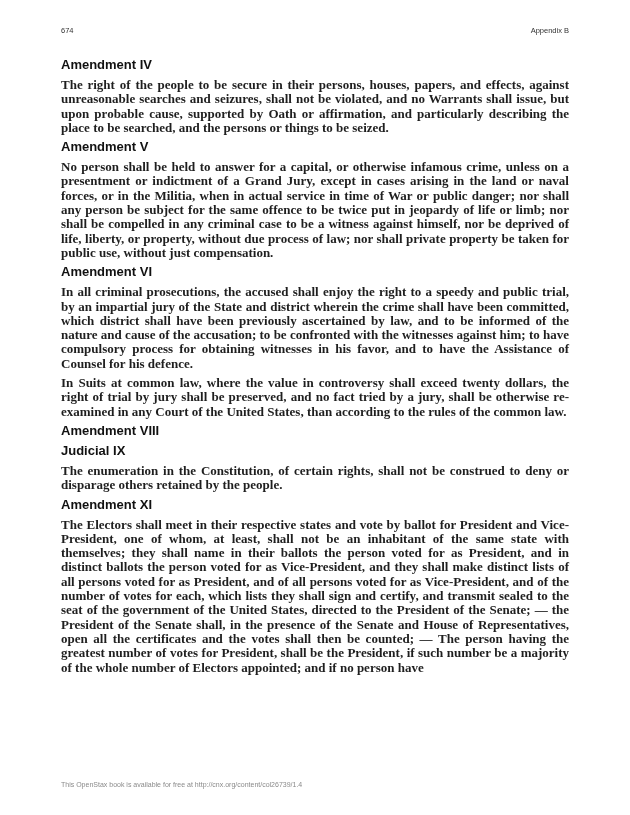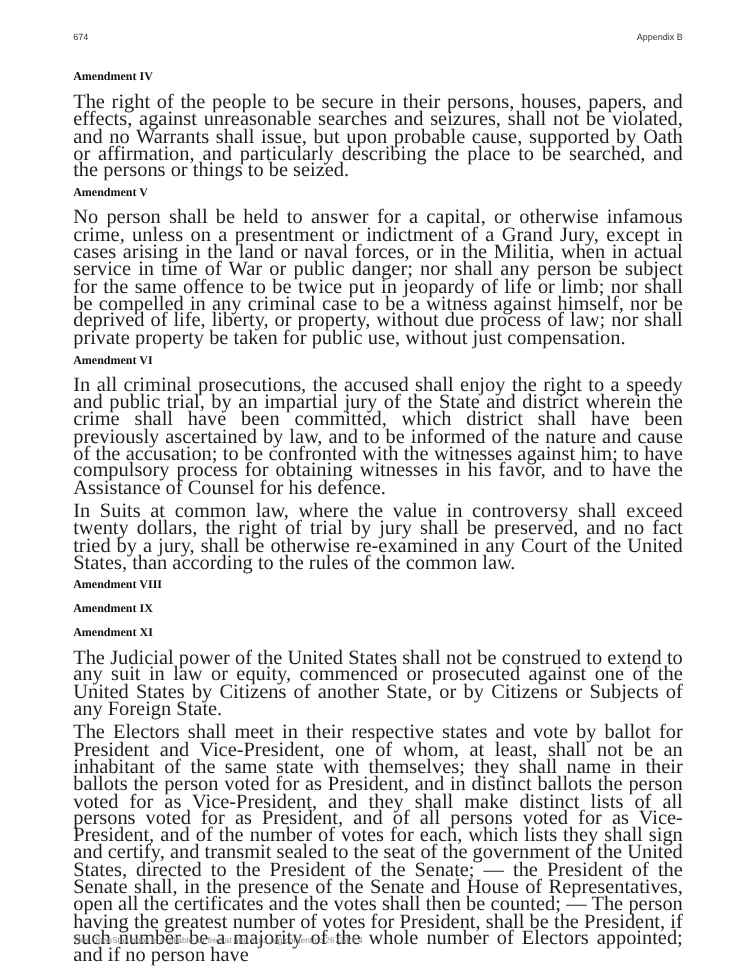--- a/index.html
+++ b/index.html
@@ -11,27 +11,27 @@
     font-family: "Liberation Sans", sans-serif; font-size: 7.5px; color: #333;
     display: flex; justify-content: space-between; align-items: center;
   }
   .content {
     position: absolute; left: 61px; top: 58px; width: 508px;
     font-family: "DejaVu Serif", "Liberation Serif", serif;
     color: #1a1a1a;
   }
   .section { margin: 0; }
   .heading {
-    font-family: Liberation Serif, serif; font-weight: bold;
-    font-size: 10px; line-height: 14px; margin: 0 0 6px 0; color: #111;
+    font-family: Liberation Sans, sans-serif; font-weight: bold;
+    font-size: 13px; line-height: 14px; margin: 0 0 6px 0; color: #111;
   }
   .body-text {
     font-family: "Liberation Serif", serif;
-    font-size: 17px; line-height: 14.3px; margin: 0 0 5px 0;
-    text-align: justify; color: #1f1f1f;
+    font-size: 13px; line-height: 14.3px; margin: 0 0 5px 0;
+    text-align: justify; color: #1f1f1f; font-weight: bold;
   }
   .footer {
     position: absolute; left: 61px; top: 781px;
     font-family: "Liberation Sans", sans-serif; font-size: 7px; color: #8a8a8a;
   }
 </style>
 </head>
 <body>
 
 <div class="page">
@@ -53,27 +53,27 @@
       <p class="heading">Amendment VI</p>
       <p class="body-text">In all criminal prosecutions, the accused shall enjoy the right to a speedy and public trial, by an impartial jury of the State and district wherein the crime shall have been committed, which district shall have been previously ascertained by law, and to be informed of the nature and cause of the accusation; to be confronted with the witnesses against him; to have compulsory process for obtaining witnesses in his favor, and to have the Assistance of Counsel for his defence.</p>
     </div>
     <div class="section">
       <p class="body-text">In Suits at common law, where the value in controversy shall exceed twenty dollars, the right of trial by jury shall be preserved, and no fact tried by a jury, shall be otherwise re-examined in any Court of the United States, than according to the rules of the common law.</p>
     </div>
     <div class="section">
       <p class="heading">Amendment VIII</p>
     </div>
     <div class="section">
-      <p class="heading">Amendment IX</p>
+      <p class="heading">Judicial IX</p>
+      <p class="body-text">The enumeration in the Constitution, of certain rights, shall not be construed to deny or disparage others retained by the people.</p>
     </div>
     <div class="section">
     </div>
     <div class="section">
       <p class="heading">Amendment XI</p>
-      <p class="body-text">The Judicial power of the United States shall not be construed to extend to any suit in law or equity, commenced or prosecuted against one of the United States by Citizens of another State, or by Citizens or Subjects of any Foreign State.</p>
     </div>
     <div class="section">
       <p class="body-text">The Electors shall meet in their respective states and vote by ballot for President and Vice-President, one of whom, at least, shall not be an inhabitant of the same state with themselves; they shall name in their ballots the person voted for as President, and in distinct ballots the person voted for as Vice-President, and they shall make distinct lists of all persons voted for as President, and of all persons voted for as Vice-President, and of the number of votes for each, which lists they shall sign and certify, and transmit sealed to the seat of the government of the United States, directed to the President of the Senate; — the President of the Senate shall, in the presence of the Senate and House of Representatives, open all the certificates and the votes shall then be counted; — The person having the greatest number of votes for President, shall be the President, if such number be a majority of the whole number of Electors appointed; and if no person have</p>
     </div>
   </div>
 
   <div class="footer">This OpenStax book is available for free at http://cnx.org/content/col26739/1.4</div>
 </div>
 
 </body></html>

